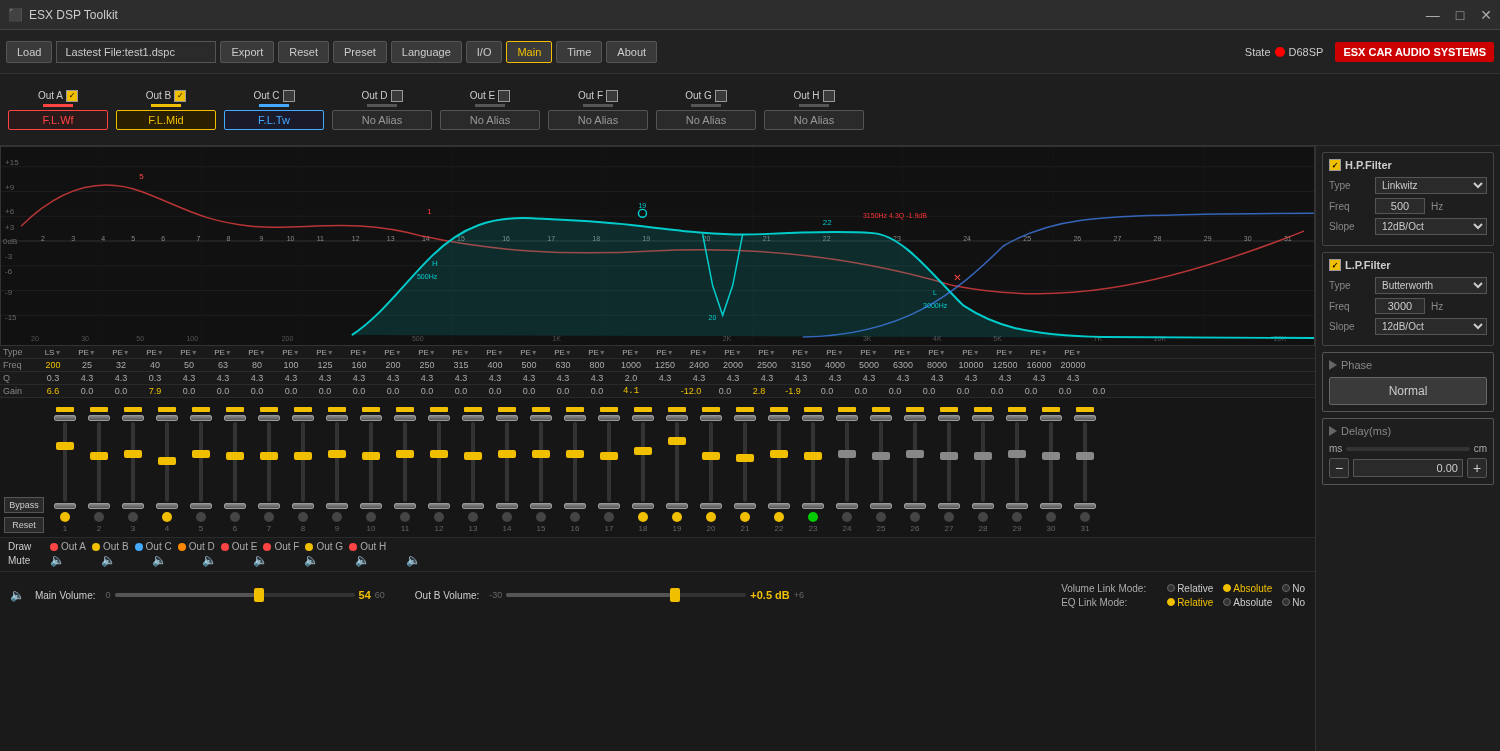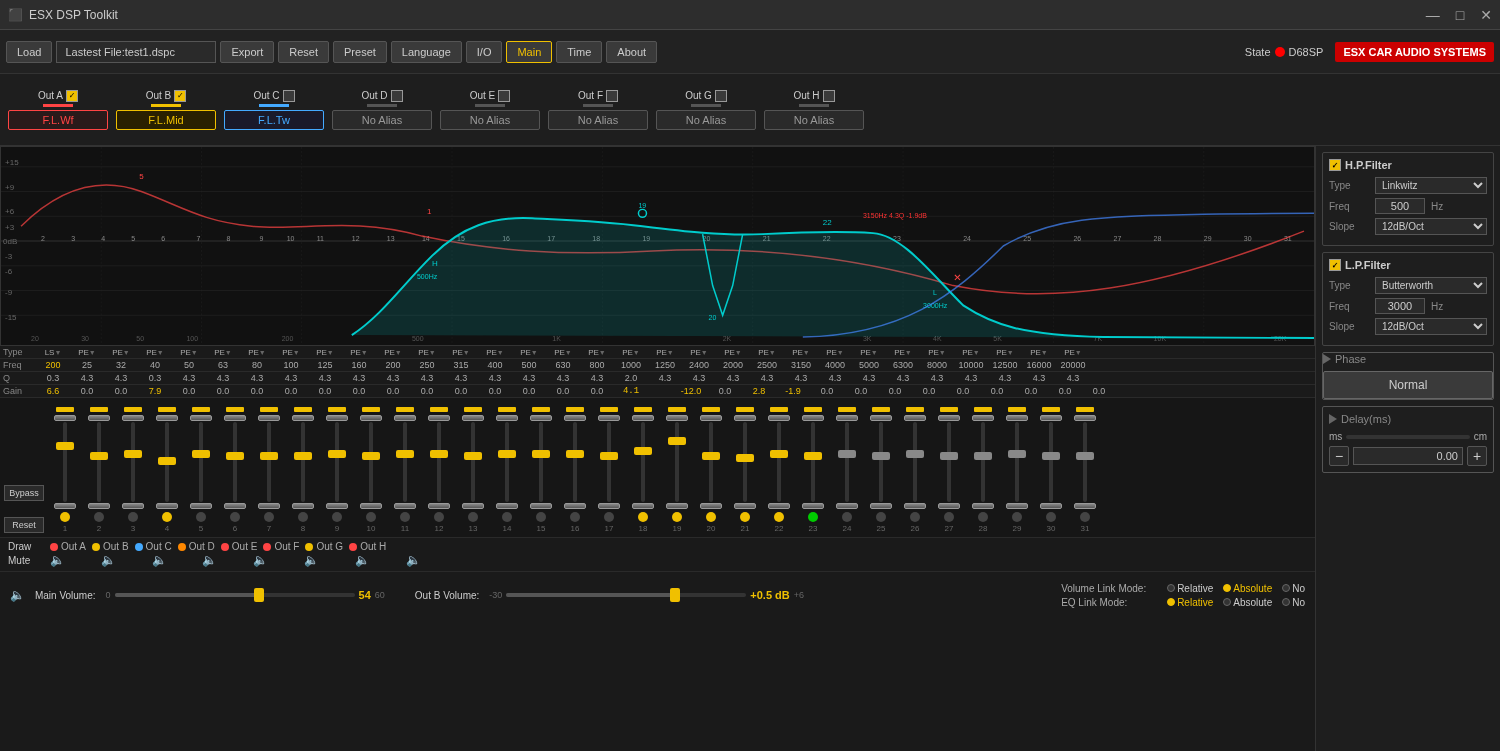--- a/index.html
+++ b/index.html
@@ -196,21 +196,21 @@
       display: flex;
       align-items: flex-end;
       padding: 4px 0 4px 4px;
       border-bottom: 1px solid #2a2a2a;
       overflow: hidden;
       position: relative;
     }
     .bypass-reset {
       display: flex;
       flex-direction: column;
-      gap: 16px;
+      gap: 4px;
       margin-right: 4px;
     }
     .bypass-reset button {
       background: #2a2a2a;
       border: 1px solid #555;
       color: #ccc;
       font-size: 9px;
       padding: 2px 4px;
       cursor: pointer;
       width: 36px;
@@ -397,20 +397,21 @@
       color: #ccc;
       font-size: 11px;
       padding: 1px 4px;
       min-width: 50px;
       text-align: center;
     }
     .panel-unit { color: #888; font-size: 10px; }
     .phase-section {
       border: 1px solid #555;
       border-radius: 2px;
+      padding: 6px;
     }
     .phase-title {
       display: flex;
       align-items: center;
       gap: 4px;
       color: #888;
       font-size: 11px;
       margin-bottom: 6px;
     }
     .triangle-right {

